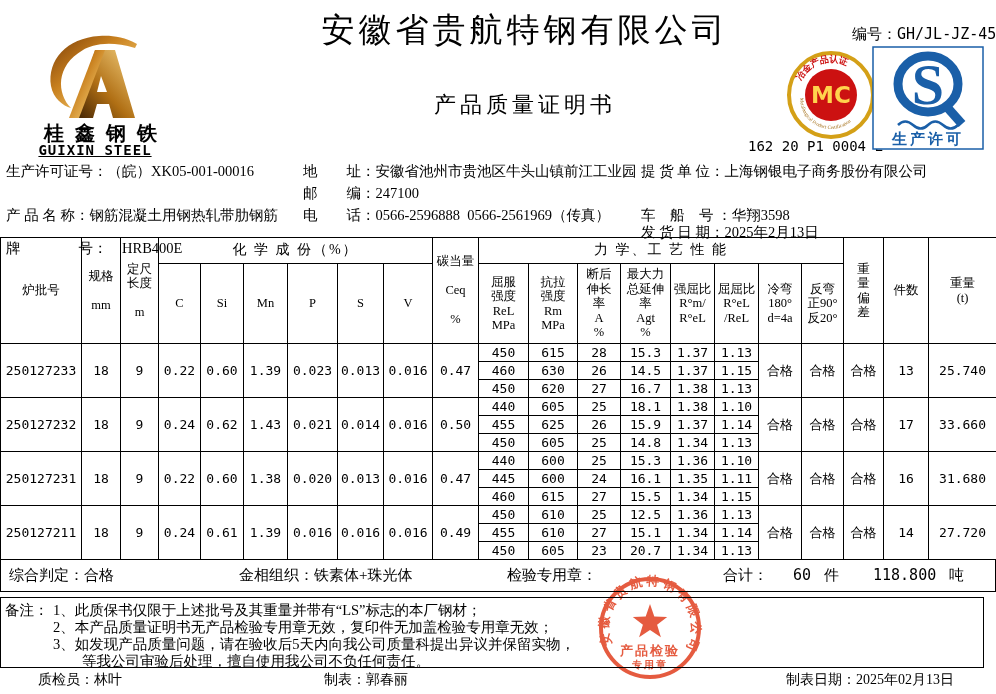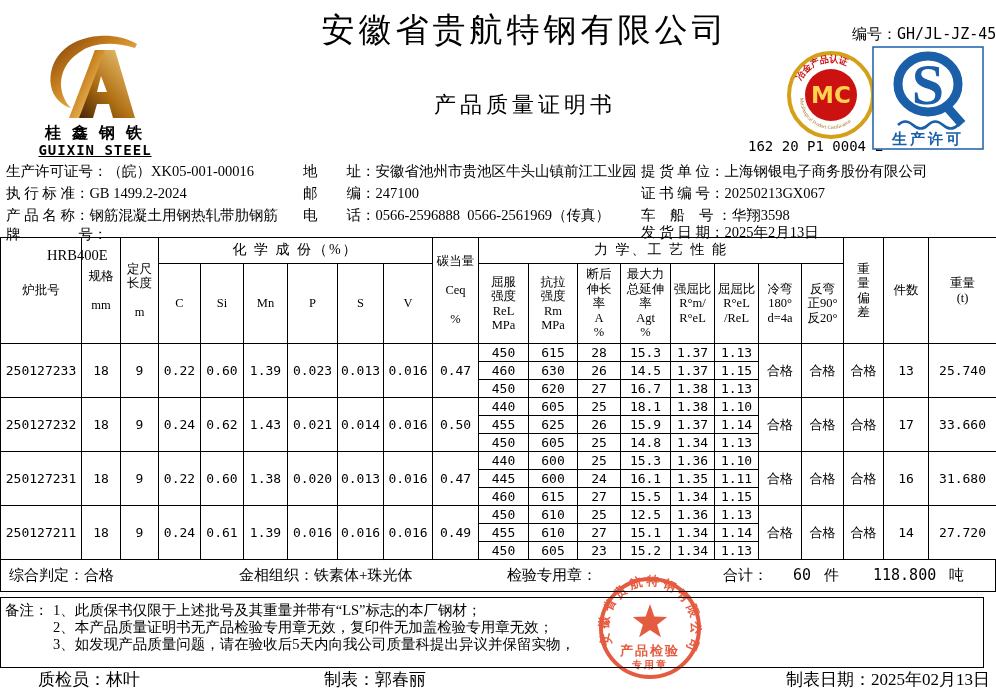--- a/index.html
+++ b/index.html
@@ -9,21 +9,21 @@
 
   
   .company-title{left:200px;top:8px;width:650px;text-align:center;
       font-size:33px;letter-spacing:4px;white-space:nowrap;}
   .doc-subtitle{left:200px;top:90px;width:650px;text-align:center;
       font-size:22px;letter-spacing:4px;}
   .doc-no{left:852px;top:25px;font-size:15px;white-space:nowrap;}
   .mc-code{left:748px;top:138px;font-size:14px;font-family:"DejaVu Sans Mono",monospace;white-space:nowrap;}
 
   .logo-block{left:36px;top:32px;width:118px;text-align:center;}
-  .logo-cn{font-size:16px;font-weight:bold;letter-spacing:11px;margin-left:8px;line-height:18px;white-space:nowrap;}
+  .logo-cn{font-size:20px;font-weight:bold;letter-spacing:11px;margin-left:8px;line-height:18px;white-space:nowrap;}
   .logo-en{font-size:14px;font-weight:bold;font-family:"DejaVu Sans Mono",monospace;letter-spacing:1px;line-height:17px;white-space:nowrap;text-decoration:underline;}
 
   
   .info-row{position:absolute;display:flex;font-size:14.5px;line-height:21px;white-space:pre;text-align:right;}
   .ilbl{white-space:pre;}
   .ival{white-space:pre;}
 
   
   table.qt{position:absolute;left:0;top:237px;width:996px;border-collapse:collapse;table-layout:fixed;}
   table.qt th,table.qt td{border:1px solid #000;padding:0;text-align:center;vertical-align:middle;
@@ -34,21 +34,21 @@
   tr.h1 th.tall{font-size:12.5px;letter-spacing:0;}
   tr.h2{height:80px;}
   tbody tr{height:18px;}
 
   
   .summary{left:0;top:559px;width:994px;height:32px;border:1px solid #000;border-top:none;}
   .summary span{position:absolute;top:0;line-height:32px;font-size:15px;white-space:pre;}
   .notes{left:0;top:597px;width:978px;height:61px;border:1px solid #000;padding:4px 0 4px 4px;display:flex;}
   .notes-label{font-size:14.5px;line-height:17px;width:48px;flex:none;}
   .notes-lines{font-size:14.5px;line-height:17px;}
-  .footer span{position:absolute;font-size:17px;line-height:24px;white-space:pre;}
+  .footer span{position:absolute;font-size:14px;line-height:24px;white-space:pre;}
 
   
   .stamp{left:594px;top:572px;width:112px;height:112px;opacity:.9;mix-blend-mode:multiply;}
 </style>
 </head>
 <body>
 
 <div class="page">
 
   <div class="abs logo-block">
@@ -93,30 +93,28 @@
   <svg class="abs" style="left:872px;top:46px;" width="112" height="104" viewBox="0 0 112 104">
     <rect x="1" y="1" width="110" height="102" fill="#fff" stroke="#1a5fa8" stroke-width="1.5"></rect>
     <ellipse cx="56" cy="38" rx="30" ry="28" fill="none" stroke="#1a5fa8" stroke-width="9"></ellipse>
     <path d="M 74,60 L 90,78" stroke="#1a5fa8" stroke-width="9"></path>
     <text x="56" y="58" text-anchor="middle" font-size="58" font-weight="bold" fill="#1a5fa8" stroke="#ffffff" stroke-width="2" paint-order="stroke" font-family="'Liberation Serif',serif">S</text>
     <path d="M 26,79 q 7,-7 15,0 t 15,0 t 15,0 t 15,0" fill="none" stroke="#1a5fa8" stroke-width="2.5"></path>
     <text x="56" y="98" text-anchor="middle" font-size="15" font-weight="bold" fill="#1a5fa8" letter-spacing="3">生产许可</text>
   </svg>
 
   <div class="info-row" style="left:6px;top:161px;"><span class="ilbl">生产许可证号：</span><span class="ival">（皖）XK05-001-00016</span></div>
-  <div class="info-row" style="left:6px;top:183px;"><span class="ilbl">执 行 标 准：</span><span class="ival">GB 1499.2-2024</span></div>
   <div class="info-row" style="left:6px;top:205px;"><span class="ilbl">产 品 名 称：</span><span class="ival">钢筋混凝土用钢热轧带肋钢筋</span></div>
-  <div class="info-row" style="left:6px;top:224px;flex-direction:column;"><span class="ilbl">牌　　　　号：</span><span class="ival">　HRB400E</span></div>
+  <div class="info-row" style="left:6px;top:238px;"><span class="ilbl">牌　　　　号：</span><span class="ival">　HRB400E</span></div>
 
   <div class="info-row" style="left:303px;top:161px;"><span class="ilbl">地　　址：</span><span class="ival">安徽省池州市贵池区牛头山镇前江工业园</span></div>
   <div class="info-row" style="left:303px;top:183px;"><span class="ilbl">邮　　编：</span><span class="ival">247100</span></div>
   <div class="info-row" style="left:303px;top:205px;"><span class="ilbl">电　　话：</span><span class="ival">0566-2596888  0566-2561969（传真）</span></div>
 
   <div class="info-row" style="left:641px;top:161px;"><span class="ilbl">提 货 单 位：</span><span class="ival">上海钢银电子商务股份有限公司</span></div>
-  <div class="info-row" style="left:641px;top:183px;"><span class="ilbl">证 书 编 号：</span><span class="ival">20250213GX067</span></div>
   <div class="info-row" style="left:641px;top:205px;"><span class="ilbl">车　船　号 ：</span><span class="ival">华翔3598</span></div>
   <div class="info-row" style="left:641px;top:222px;"><span class="ilbl">发 货 日 期：</span><span class="ival">2025年2月13日</span></div>
 
   <table class="qt">
     <colgroup>
       <col style="width:81px">
         <col style="width:39px">
         <col style="width:38px">
       <col style="width:42px">
         <col style="width:43px">
@@ -347,21 +345,21 @@
           <td>610</td>
           <td>27</td>
           <td>15.1</td>
           <td>1.34</td>
           <td>1.14</td>
         </tr>
         <tr>
           <td>450</td>
           <td>605</td>
           <td>23</td>
-          <td>15.2</td>
+          <td>20.7</td>
           <td>1.34</td>
           <td>1.13</td>
         </tr>
       </tbody>
   </table>
 
   <div class="abs summary">
     <span style="left:8px;">综合判定：合格</span>
     <span style="left:506px;">检验专用章：</span>
     <span style="left:238px;">金相组织：铁素体+珠光体</span>
@@ -371,20 +369,21 @@
     <span style="left:872px;font-family:'DejaVu Sans Mono',monospace;">118.800</span>
     <span style="left:948px;">吨</span>
   </div>
 
   <div class="abs notes">
     <div class="notes-label">备注：</div>
     <div class="notes-lines">
       <div>1、此质保书仅限于上述批号及其重量并带有“LS”标志的本厂钢材；</div>
       <div>2、本产品质量证明书无产品检验专用章无效，复印件无加盖检验专用章无效；</div>
       <div>3、如发现产品质量问题，请在验收后5天内向我公司质量科提出异议并保留实物，</div>
+      <div>　　等我公司审验后处理，擅自使用我公司不负任何责任。</div>
     </div>
   </div>
 
   <div class="footer">
     <span style="left:38px;top:668px;">质检员：林叶</span>
     <span style="left:324px;top:668px;">制表：郭春丽</span>
     <span style="left:786px;top:668px;">制表日期：2025年02月13日</span>
   </div>
 
   <svg class="abs stamp" viewBox="0 0 112 112">

